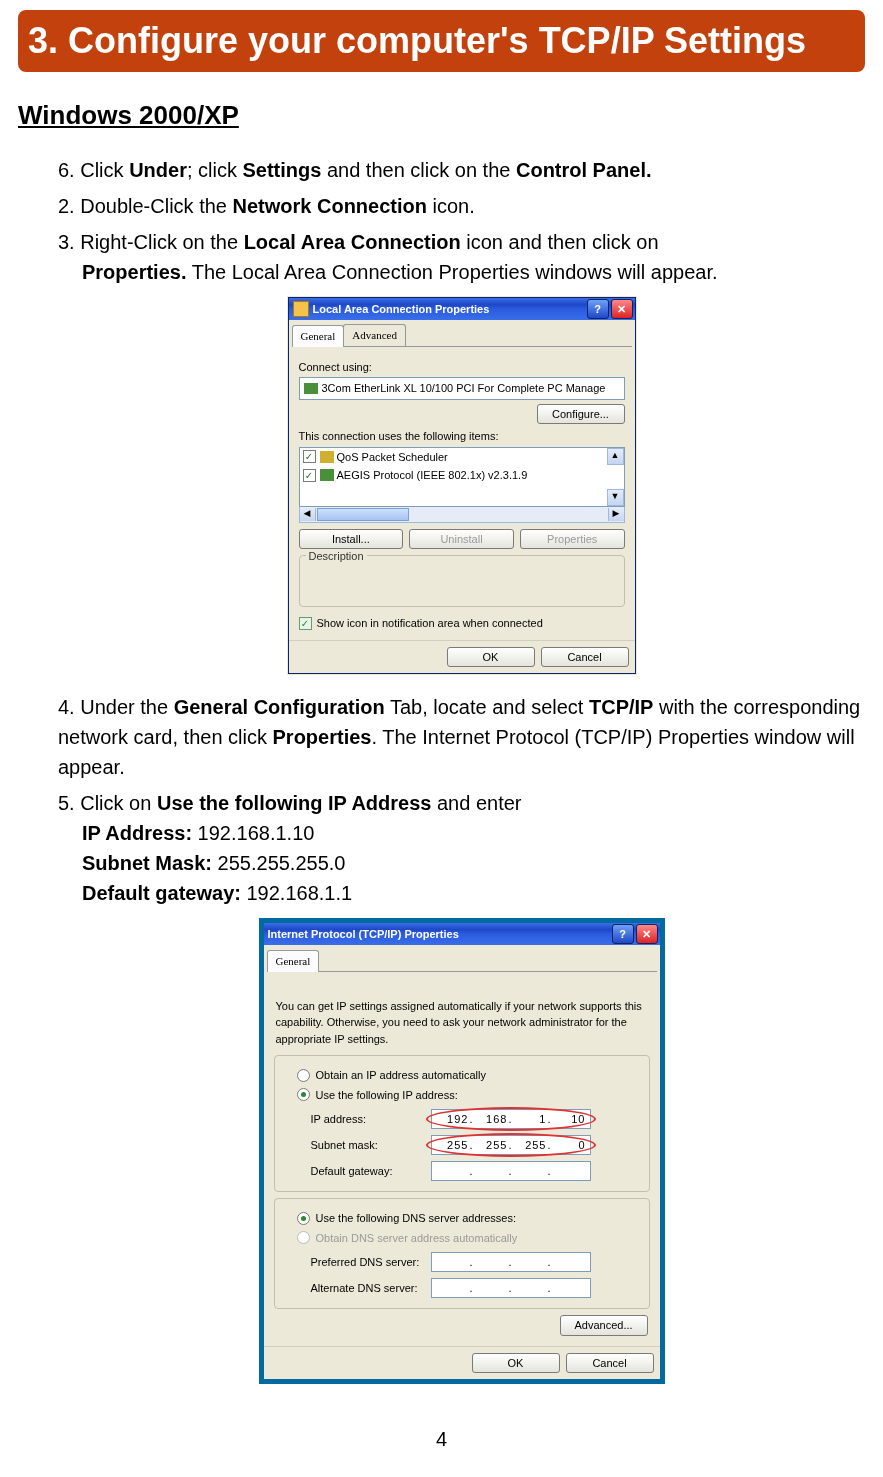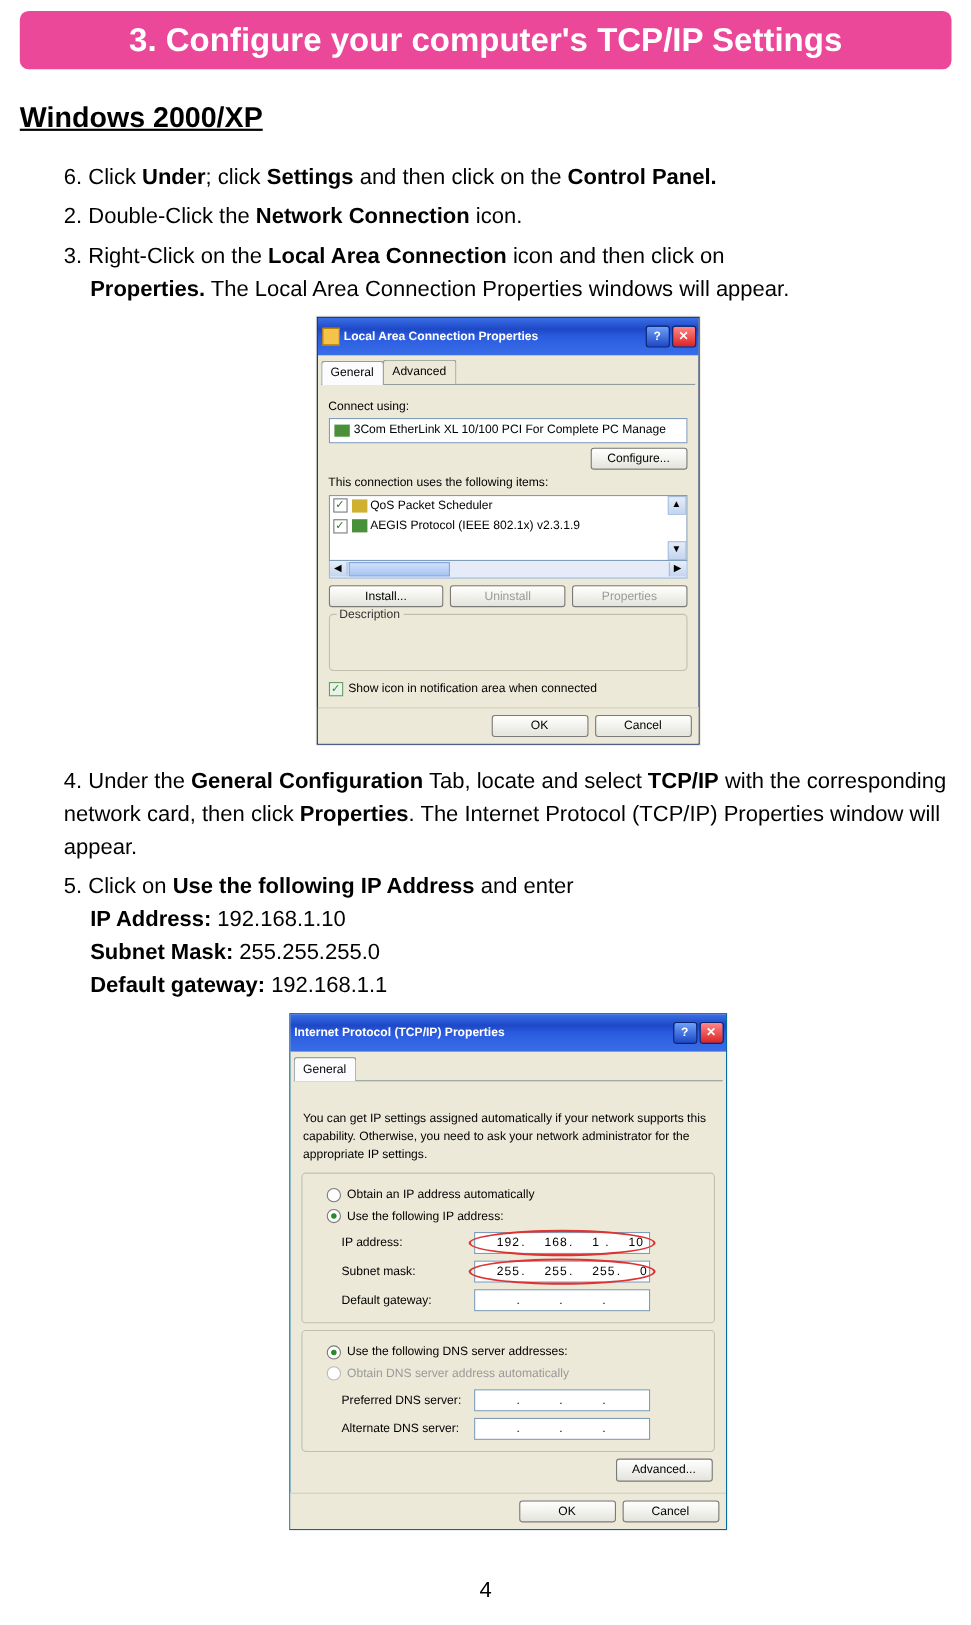--- a/index.html
+++ b/index.html
@@ -5,28 +5,27 @@
   body {
     font-family: Arial, sans-serif;
     margin: 0;
     padding: 10px 18px;
     width: 847px;
     color: #000;
     font-size: 20px;
     line-height: 1.5;
   }
   .section-header {
-    background: #ec4899;
+    background: #c2410c;
     color: #fff;
-    font-size: 30px;
+    font-size: 36px;
     font-weight: bold;
     padding: 4px 10px;
     border-radius: 8px;
     margin: 0 0 24px 0;
-    text-align: center;
   }
   .subheading {
     font-size: 26px;
     font-weight: bold;
     text-decoration: underline;
     margin: 0 0 20px 0;
   }
   .steps { margin-left: 40px; }
   .step { margin-bottom: 6px; }
   .step-cont { margin-left: 24px; }
@@ -38,39 +37,39 @@
     margin: 10px auto 18px auto;
     border: 1px solid #0a246a;
     background: #ece9d8;
     font-family: Tahoma, sans-serif;
     font-size: 11px;
     box-shadow: 0 0 0 1px #ece9d8;
   }
   .titlebar {
     display: flex; align-items: center;
     background: linear-gradient(#3a6ee7,#1e48c6 30%,#2a5be0 50%,#3a6ee7);
-    color: #fff; height: 34px; font-weight: bold;
+    color: #fff; height: 22px; font-weight: bold;
     padding: 0 2px 0 4px;
   }
   .titlebar .t-icon {
     width: 14px; height: 14px; background:#f5c24a; border:1px solid #b07b00;
     margin-right: 4px;
   }
   .titlebar .t-text { flex:1; }
   .titlebar .t-help, .titlebar .t-close {
     width: 20px; height: 18px; margin-left:2px;
     background: linear-gradient(#6fa0f8,#1e48c6);
     border:1px solid #0a246a; border-radius:3px;
     color:#fff; display:flex; align-items:center; justify-content:center;
     font-size:11px; font-weight:bold;
   }
   .titlebar .t-close { background: linear-gradient(#f88,#d22); }
   .tabrow { display:flex; margin:4px 3px 0 3px; border-bottom:1px solid #919b9c;}
   .tab { padding:2px 8px; border:1px solid #919b9c; border-bottom:none;
-         background:#ece9d8; margin-right:-1px; border-radius:3px 3px 0 0; }
+         background:#ece9d8; margin-right:-1px; border-radius:3px 3px 0 0;font-family:Liberation Serif, serif; }
   .tab.active { background:#fcfcfe; position:relative; top:1px; }
   .dbody1 { padding:8px 10px; }
   .lbl { margin:4px 0 2px 0; }
   .adapterbox {
     display:flex; align-items:center; background:#fff; border:1px solid #7f9db9;
     padding:2px 4px;
   }
   .nic-icon { width:14px; height:11px; background:#4a8f3a; margin-right:4px; }
   .row-right { text-align:right; margin:4px 0; }
   .btn {
@@ -112,42 +111,42 @@
     background:#e8f4e8;margin-right:5px;display:flex;align-items:center;
     justify-content:center;}
   .showicon .gbox::after{content:"✓";font-size:10px;color:#2a8a2a;}
   .dlgfooter{display:flex;justify-content:flex-end;gap:6px;padding:6px;
     border-top:1px solid #d0d0c0;background:#ece9d8;}
 
   
   .dialog2 {
     width: 396px;
     margin: 10px auto 10px auto;
-    border: 1px solid #0369a1;
+    border: 5px solid #0369a1;
     background: #ece9d8;
     font-family: Tahoma, sans-serif;
     font-size: 11px;
   }
   .dbody2{padding:6px 10px 8px 10px;}
   .desc{margin:20px 2px 8px 2px;}
   .group{border:1px solid #c0c0b0;border-radius:4px;padding:8px 22px;margin:6px 0;}
   .radio{display:flex;align-items:center;margin:3px 0;}
   .rcircle{width:11px;height:11px;border:1px solid #7a7a7a;border-radius:50%;
     margin-right:6px;background:#fff;display:flex;align-items:center;
     justify-content:center;}
   .rcircle.sel::after{content:"";width:5px;height:5px;background:#2a8a2a;
     border-radius:50%;}
   .radio.disabled{color:#9a9a9a;}
   .radio.disabled .rcircle{border-color:#bbb;}
   .ipgrid{display:grid;grid-template-columns:120px 160px;row-gap:6px;
     margin:6px 0 2px 14px;align-items:center;}
   .ipbox{height:18px;border:1px solid #7f9db9;background:#fff;
     display:flex;align-items:center;padding:0 4px;font-size:11px;
     font-family:Tahoma,sans-serif;letter-spacing:1px;}
-  .ipbox .seg{flex:1;text-align:left;margin-left:16px;}
+  .ipbox .seg{flex:1;text-align:right;}
   .ipbox .dot{padding:0 1px;}
   .highlight{position:relative;}
   .highlight::after{content:"";position:absolute;left:-6px;right:-6px;top:-3px;
     bottom:-3px;border:2px solid #d33;border-radius:50%;pointer-events:none;}
   .advrow{text-align:right;margin:6px 2px 2px 2px;}
 
   .page-number{ text-align:center; margin-top:40px; font-size:20px;}
 </style>
 </head>
 <body>

